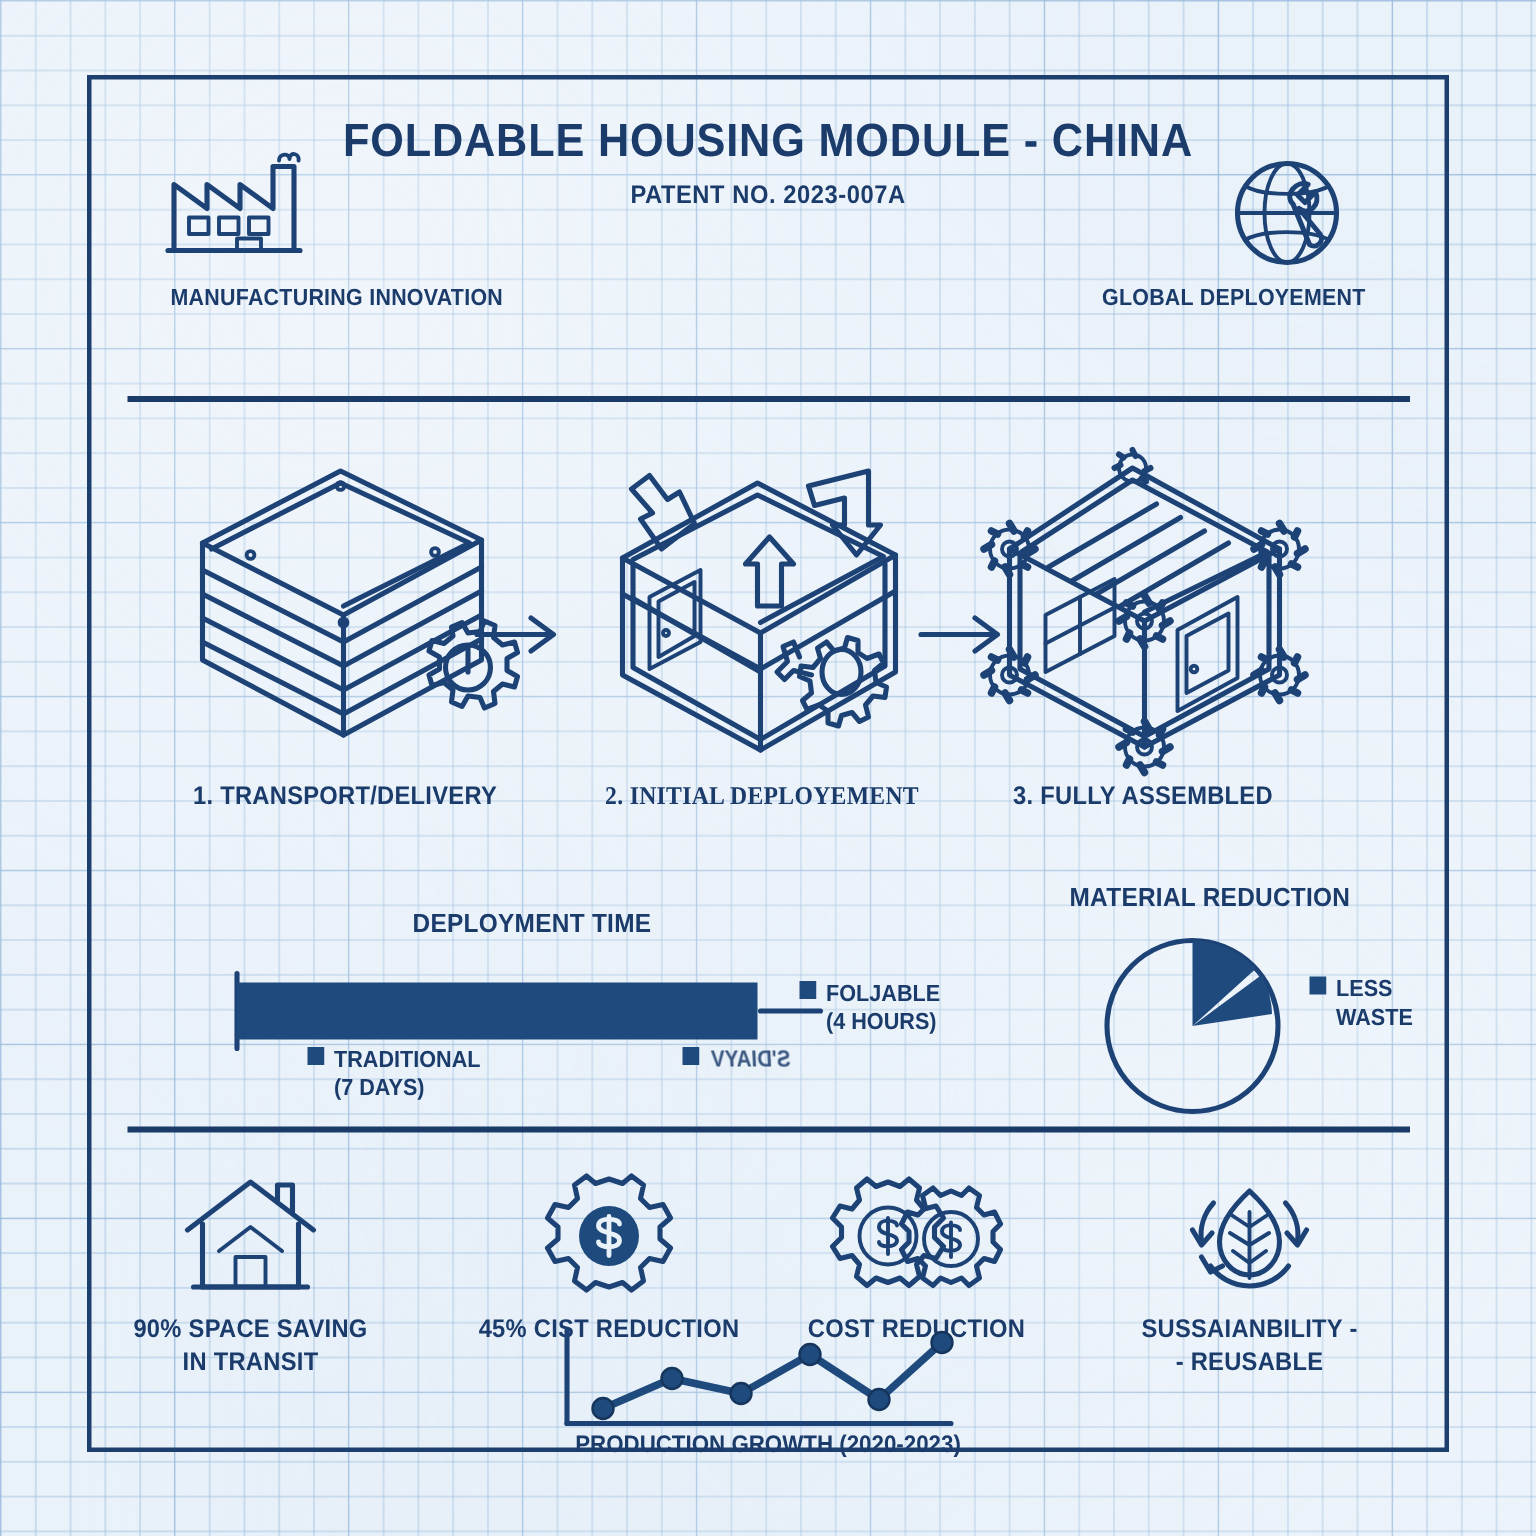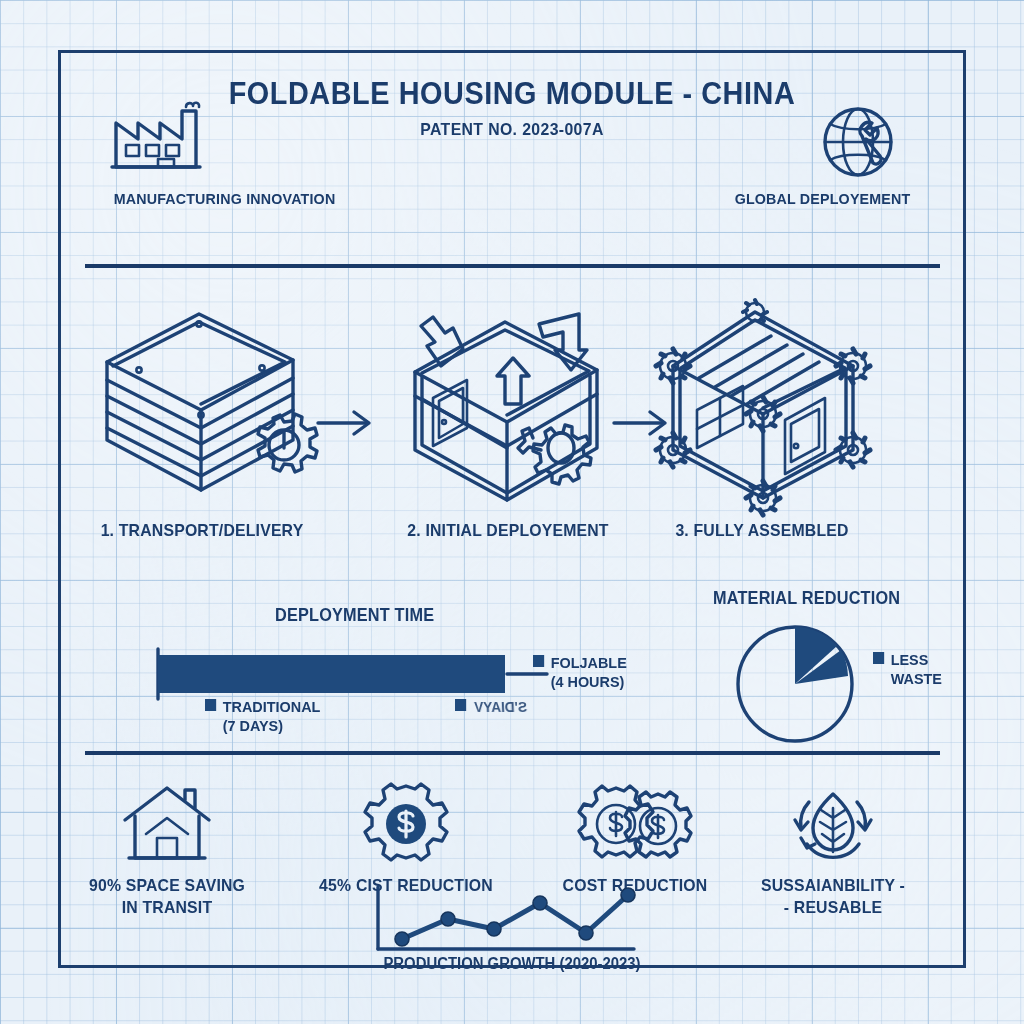--- a/index.html
+++ b/index.html
@@ -60,22 +60,22 @@
   .divider{position:absolute;left:85px;width:855px;height:4px;background:#1a3a68;}
   #div1{top:264px;}
   #div2{top:751px;}
   
   .stage{position:absolute;top:300px;width:300px;}
   .stage svg{margin:0 auto;}
   .stage-label{
     text-align:center;margin-top:6px;font-size:17px;font-weight:bold;
     color:#1b3c6b;transform:scaleX(.93);letter-spacing:.2px;white-space:nowrap;
   }
-  #stage1{left:52px;}
-  #stage2{left:358px;}
+  #stage1{left:80px;}
+  #stage2{left:358px;font-family:Liberation Serif, serif;}
   #stage3{left:612px;}
   .arrow{position:absolute;top:408px;}
   #arrow1{left:316px;}
   #arrow2{left:612px;}
   
   .chart-title{
     font-size:17.5px;font-weight:bold;color:#1b3c6b;
     transform:scaleX(.93);transform-origin:left center;letter-spacing:.2px;white-space:nowrap;
   }
   #bar-block{position:absolute;left:155px;top:605px;width:520px;}
@@ -99,21 +99,21 @@
   #pie-legend{position:absolute;left:160px;top:62px;}
   
   .stat{position:absolute;top:782px;width:230px;text-align:center;}
   .stat svg{margin:0 auto;}
   .stat-label{
     margin-top:9px;font-size:17px;font-weight:bold;color:#1b3c6b;
     line-height:22px;transform:scaleX(.93);letter-spacing:.2px;white-space:nowrap;
   }
   #stat1{left:52px;}
   #stat2{left:291px;}
-  #stat3{left:520px;}
+  #stat3{left:496px;}
   #stat4{left:718px;}
   
   #line-block{position:absolute;left:372px;top:885px;}
   #line-cap{
     position:absolute;left:372px;top:955px;width:280px;text-align:center;
     font-size:16px;font-weight:bold;color:#1b3c6b;transform:scaleX(.93);white-space:nowrap;
   }
 </style>
 </head>
 <body>

